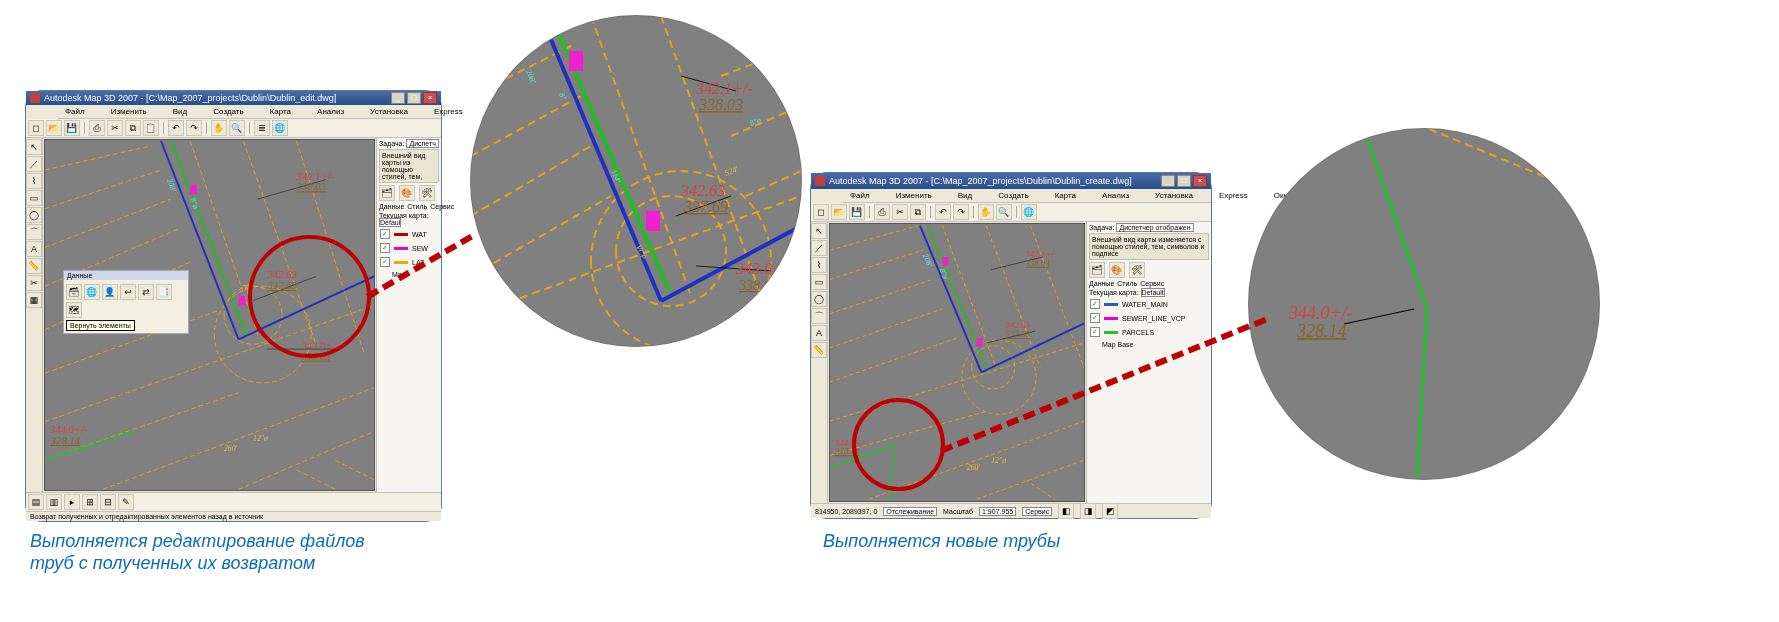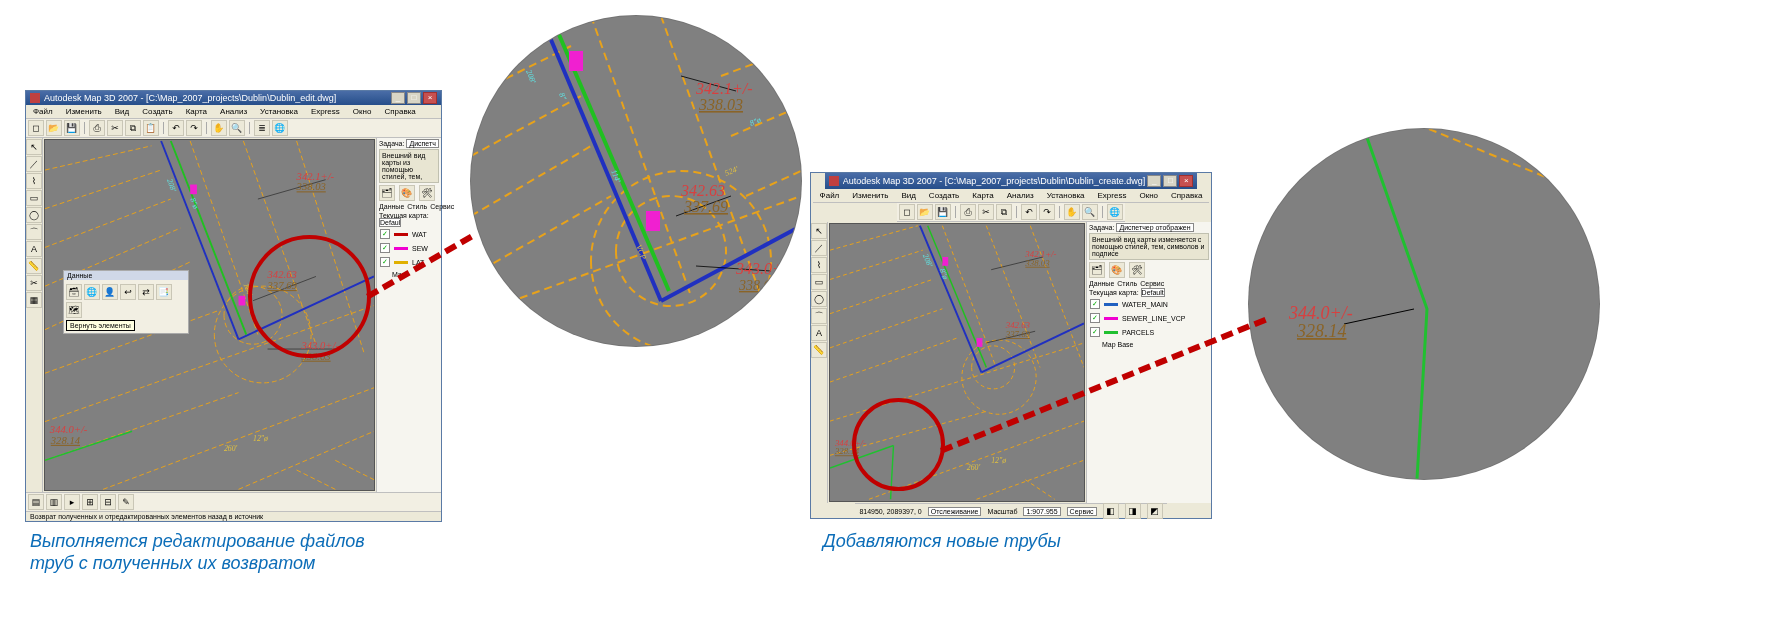--- a/index.html
+++ b/index.html
@@ -8,20 +8,21 @@
     background: #ffffff;
     font-family: Arial, sans-serif;
     width: 1779px;
     height: 622px;
     box-sizing: border-box;
     position: relative;
     overflow: hidden;
   }
   .panel {
     position: absolute;
+    border-radius: 17px;
   }
   
   .app-window {
     border: 1px solid #5a7aa5;
     background: #ece9d8;
     display: flex;
     flex-direction: column;
     font-size: 8px;
   }
   .titlebar {
@@ -36,22 +37,23 @@
   .titlebar .title { flex: 1; white-space: nowrap; overflow: hidden; }
   .win-btn {
     width: 12px; height: 10px; margin-left: 2px;
     background: #d8d5c5; border: 1px solid #888;
     display:flex;align-items:center;justify-content:center;
     font-size:8px; line-height:8px;
   }
   .close-btn { background:#c75050;color:#fff;border-color:#a03030;}
   .menubar {
     background: #ece9d8;
-    display:flex; gap:7px; padding:2px 4px;
+    display:flex; gap:20px; padding:2px 4px;
     border-bottom:1px solid #bfbfbf;
+    margin-left:32px;
   }
   .menubar span { padding:0 3px; }
   .toolbar {
     background:#f2efe3;
     display:flex; align-items:center; padding:1px 2px;
     border-bottom:1px solid #bfbfbf;
     gap:2px;
   }
   .tb-sep { width:1px;height:12px;background:#aaa;margin:0 2px;}
   .tb-btn {
@@ -358,21 +360,21 @@
     <text x="88" y="78" class="lbl-cyan" font-size="12" transform="rotate(68 88 78)">8"</text>
     <text x="140" y="155" class="lbl-cyan" font-size="10" transform="rotate(68 140 155)">114'</text>
     <text x="165" y="230" class="lbl-yellow" font-size="10" transform="rotate(68 165 230)">VCP</text>
     <text x="255" y="160" class="lbl-yellow" font-size="10" transform="rotate(-22 255 160)">524'</text>
     <text x="280" y="110" class="lbl-cyan" font-size="10" transform="rotate(-22 280 110)">8"ø</text>
   </svg>
 </div>
 
 <div class="dash-leader" style="left:366px;top:294px;width:120px;transform:rotate(-30deg);"></div>
 
-<div class="app-window panel" style="left:810px; top:172px; width:400px; height:345px;align-items:center;">
+<div class="app-window panel" style="left:810px; top:172px; width:400px; height:345px;">
   <div class="titlebar">
     <span style="width:10px;height:10px;background:#c04040;margin-right:4px;"></span>
     <span class="title">Autodesk Map 3D 2007 - [C:\Map_2007_projects\Dublin\Dublin_create.dwg]</span>
     <span class="win-btn">_</span>
     <span class="win-btn">□</span>
     <span class="win-btn close-btn">×</span>
   </div>
   <div class="menubar">
     <span>Файл</span>
     <span>Изменить</span>
@@ -529,13 +531,13 @@
       <line x1="95" y1="195" x2="165" y2="180"></line>
     </g>
     <text x="40" y="190" class="lbl-red" font-size="18">344.0+/-</text>
     <text x="48" y="208" class="lbl-brown" font-size="18">328.14</text>
   </svg>
 </div>
 
 <div class="dash-leader" style="left:940px;top:448px;width:350px;transform:rotate(-22deg);"></div>
 
 <div class="caption" style="left:30px; top:530px; width:380px;">Выполняется редактирование файлов труб с полученных их возвратом</div>
-<div class="caption" style="left:823px; top:530px;">Добавляются новые трубы</div>
+<div class="caption" style="left:823px; top:530px;">Выполняется новые трубы</div>
 
 </body></html>

